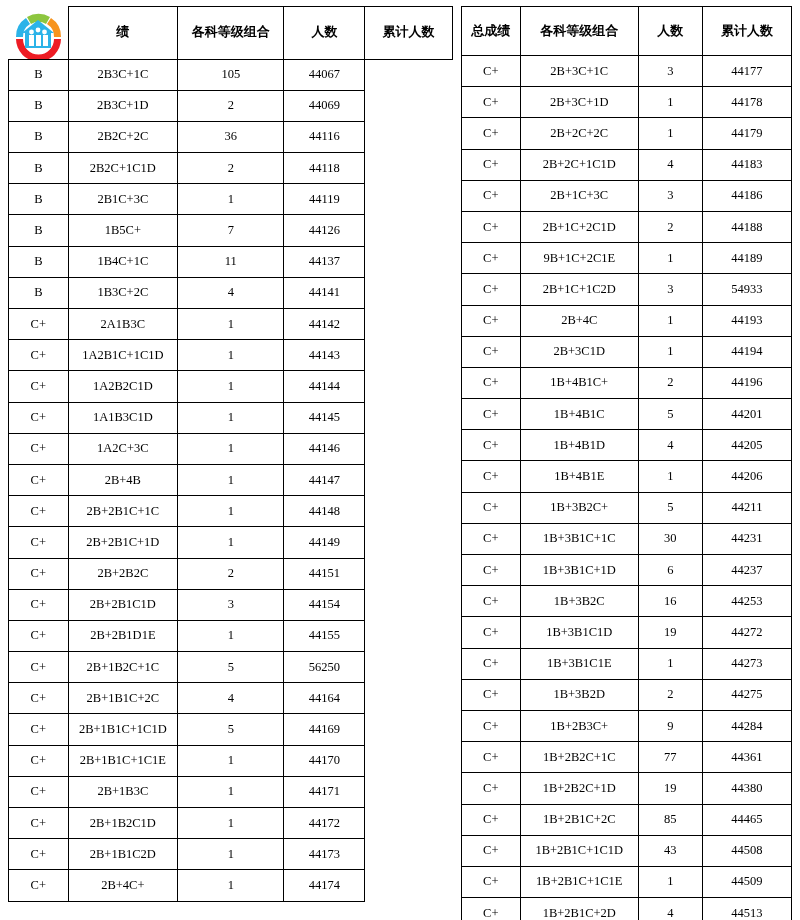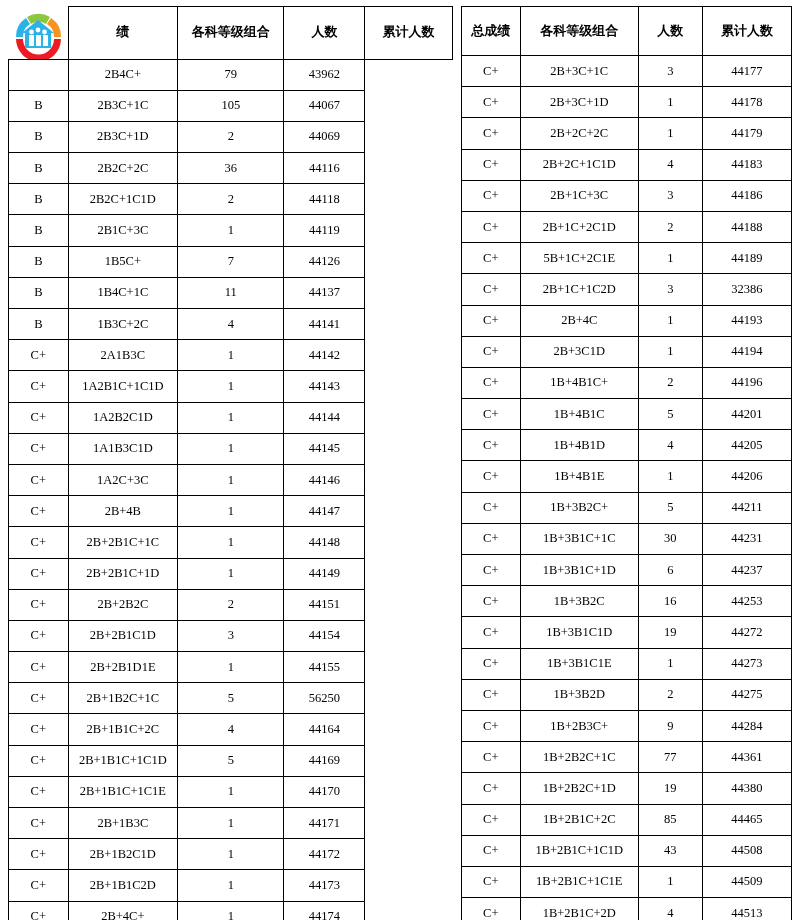--- a/index.html
+++ b/index.html
@@ -103,26 +103,20 @@
             </div>
           </th>
           <th class="c1">绩</th>
           <th class="c2">各科等级组合</th>
           <th class="c3">人数</th>
           <th class="c4">累计人数</th>
         </tr>
       </thead>
       <tbody>
           <tr>
-            <td class="c1"></td>
-            <td class="c2">2B4C+</td>
-            <td class="c3">79</td>
-            <td class="c4">43962</td>
-          </tr>
-          <tr>
             <td class="c1">B</td>
             <td class="c2">2B3C+1C</td>
             <td class="c3">105</td>
             <td class="c4">44067</td>
           </tr>
           <tr>
             <td class="c1">B</td>
             <td class="c2">2B3C+1D</td>
             <td class="c3">2</td>
             <td class="c4">44069</td>
@@ -321,29 +315,29 @@
             <td class="c4">44186</td>
           </tr>
           <tr>
             <td class="c1">C+</td>
             <td class="c2">2B+1C+2C1D</td>
             <td class="c3">2</td>
             <td class="c4">44188</td>
           </tr>
           <tr>
             <td class="c1">C+</td>
-            <td class="c2">5B+1C+2C1E</td>
+            <td class="c2">9B+1C+2C1E</td>
             <td class="c3">1</td>
             <td class="c4">44189</td>
           </tr>
           <tr>
             <td class="c1">C+</td>
             <td class="c2">2B+1C+1C2D</td>
             <td class="c3">3</td>
-            <td class="c4">32386</td>
+            <td class="c4">54933</td>
           </tr>
           <tr>
             <td class="c1">C+</td>
             <td class="c2">2B+4C</td>
             <td class="c3">1</td>
             <td class="c4">44193</td>
           </tr>
           <tr>
             <td class="c1">C+</td>
             <td class="c2">2B+3C1D</td>

